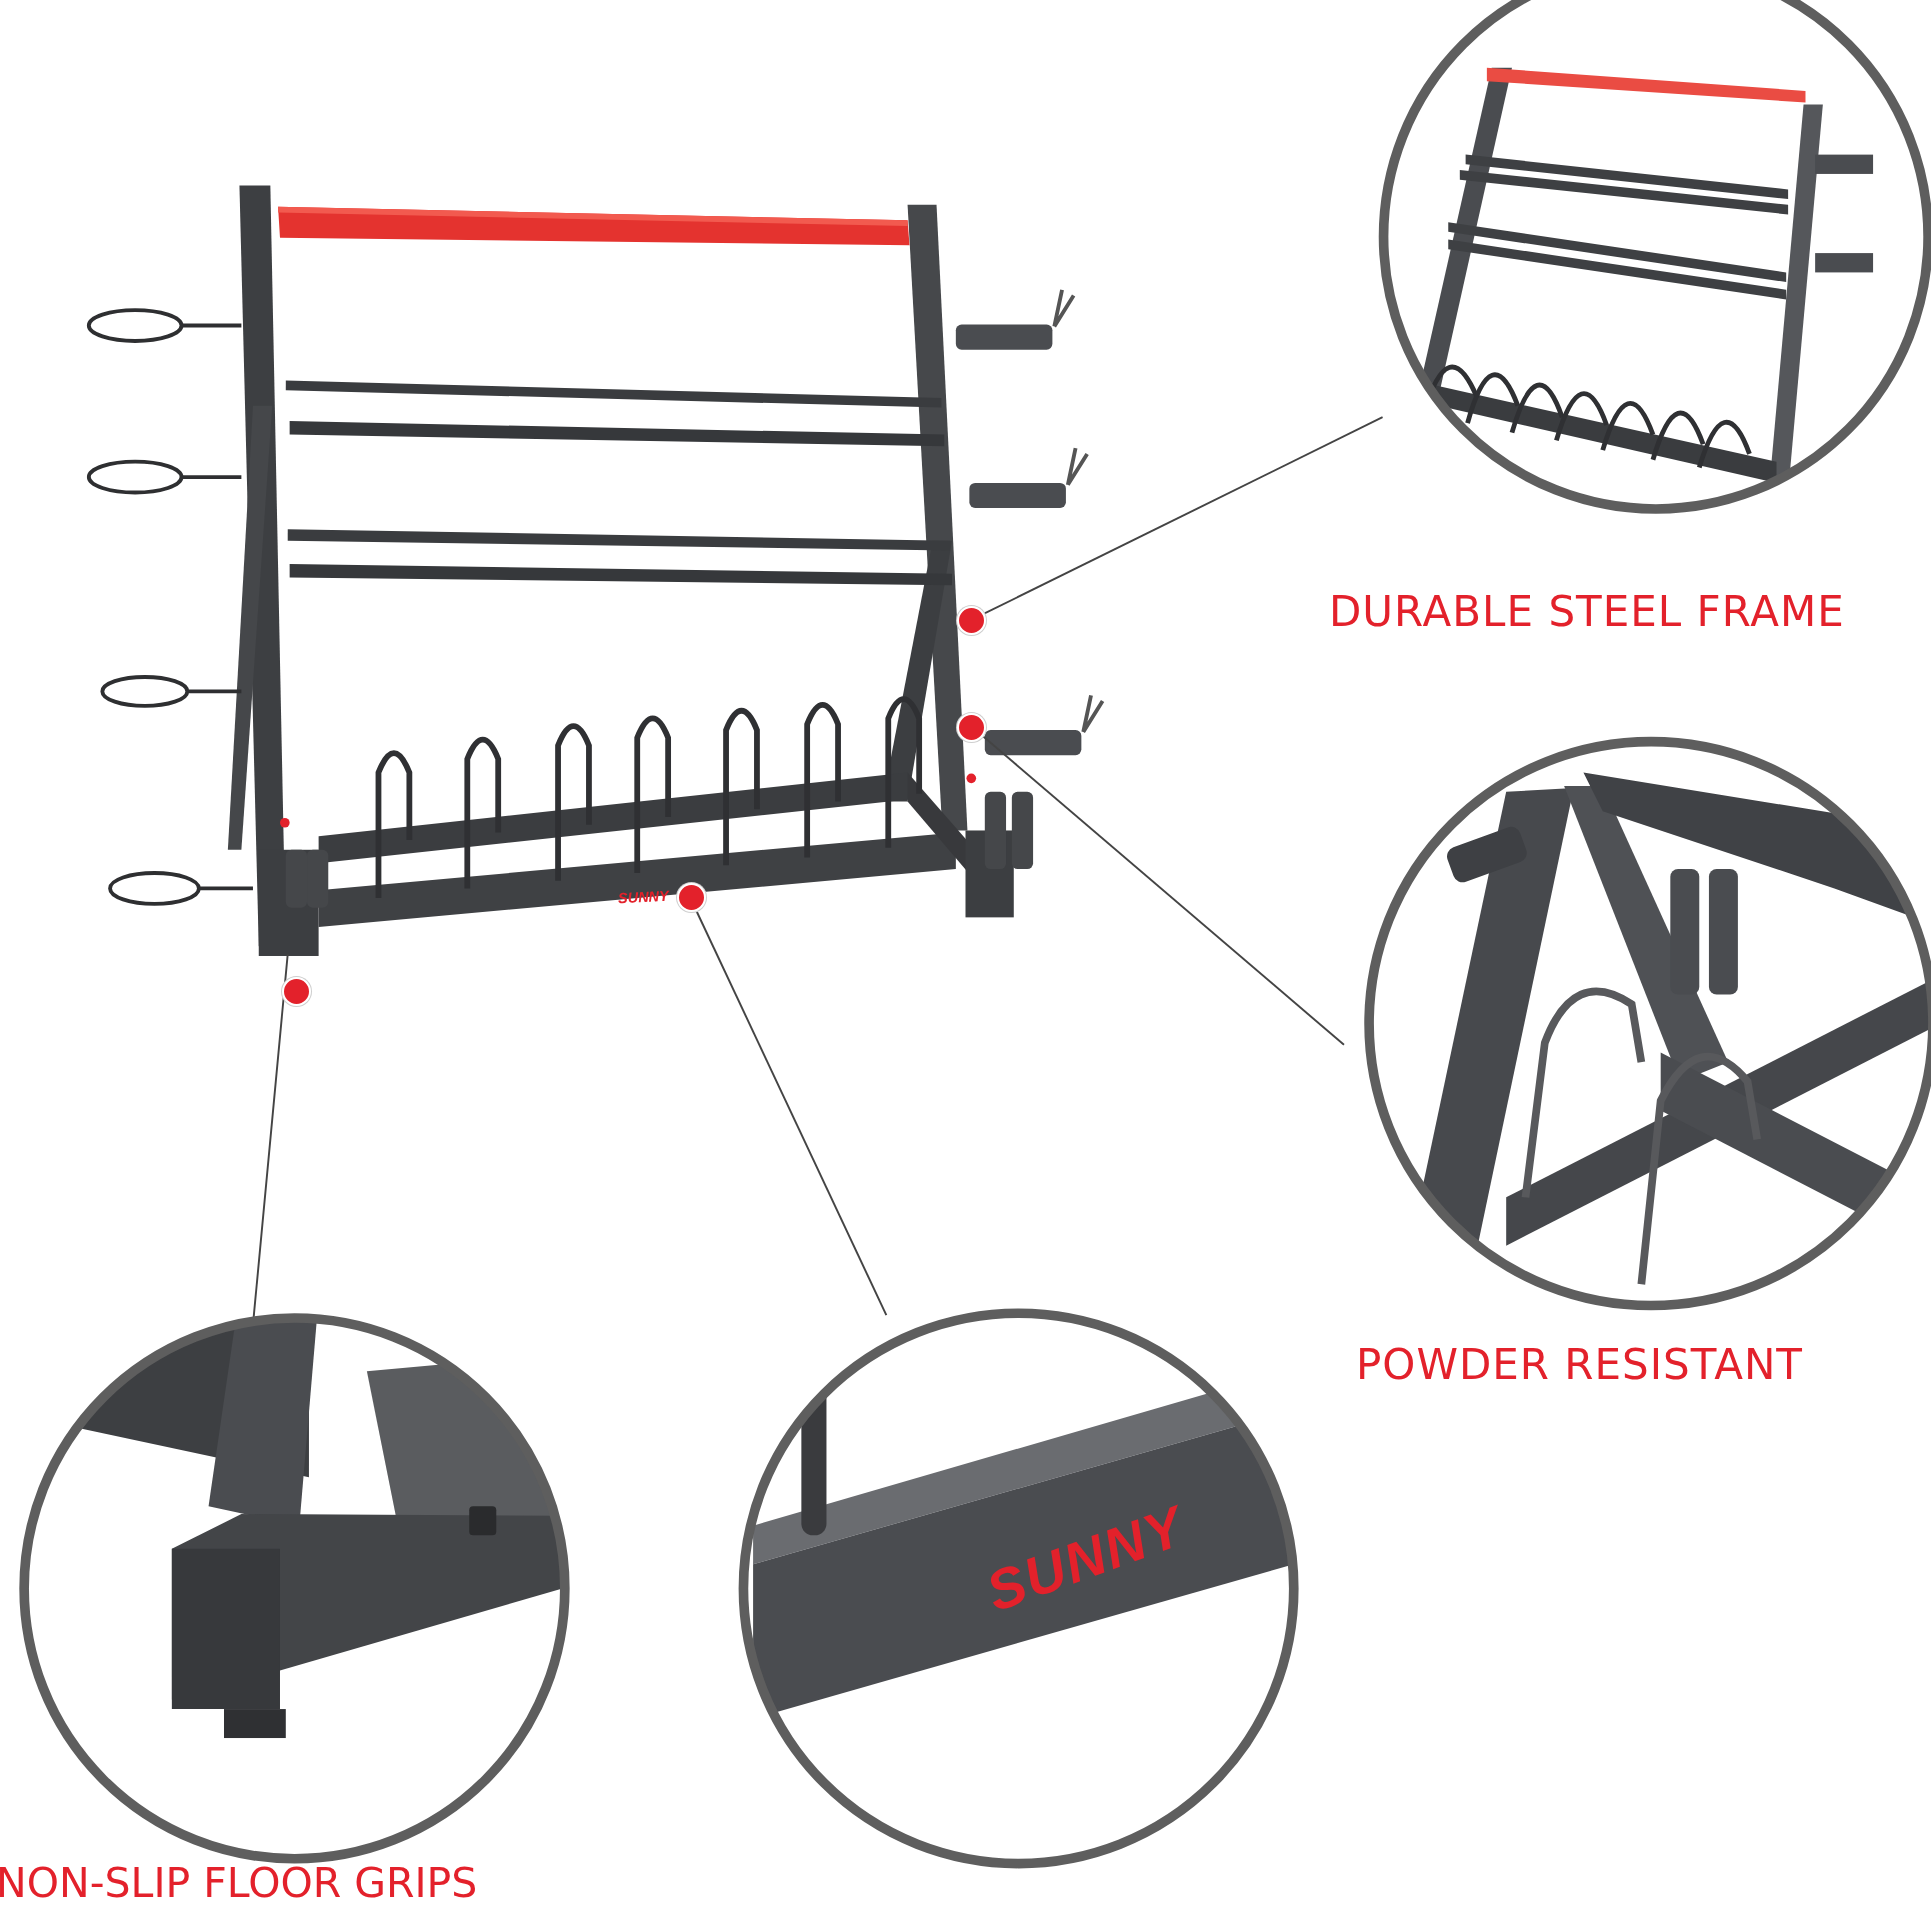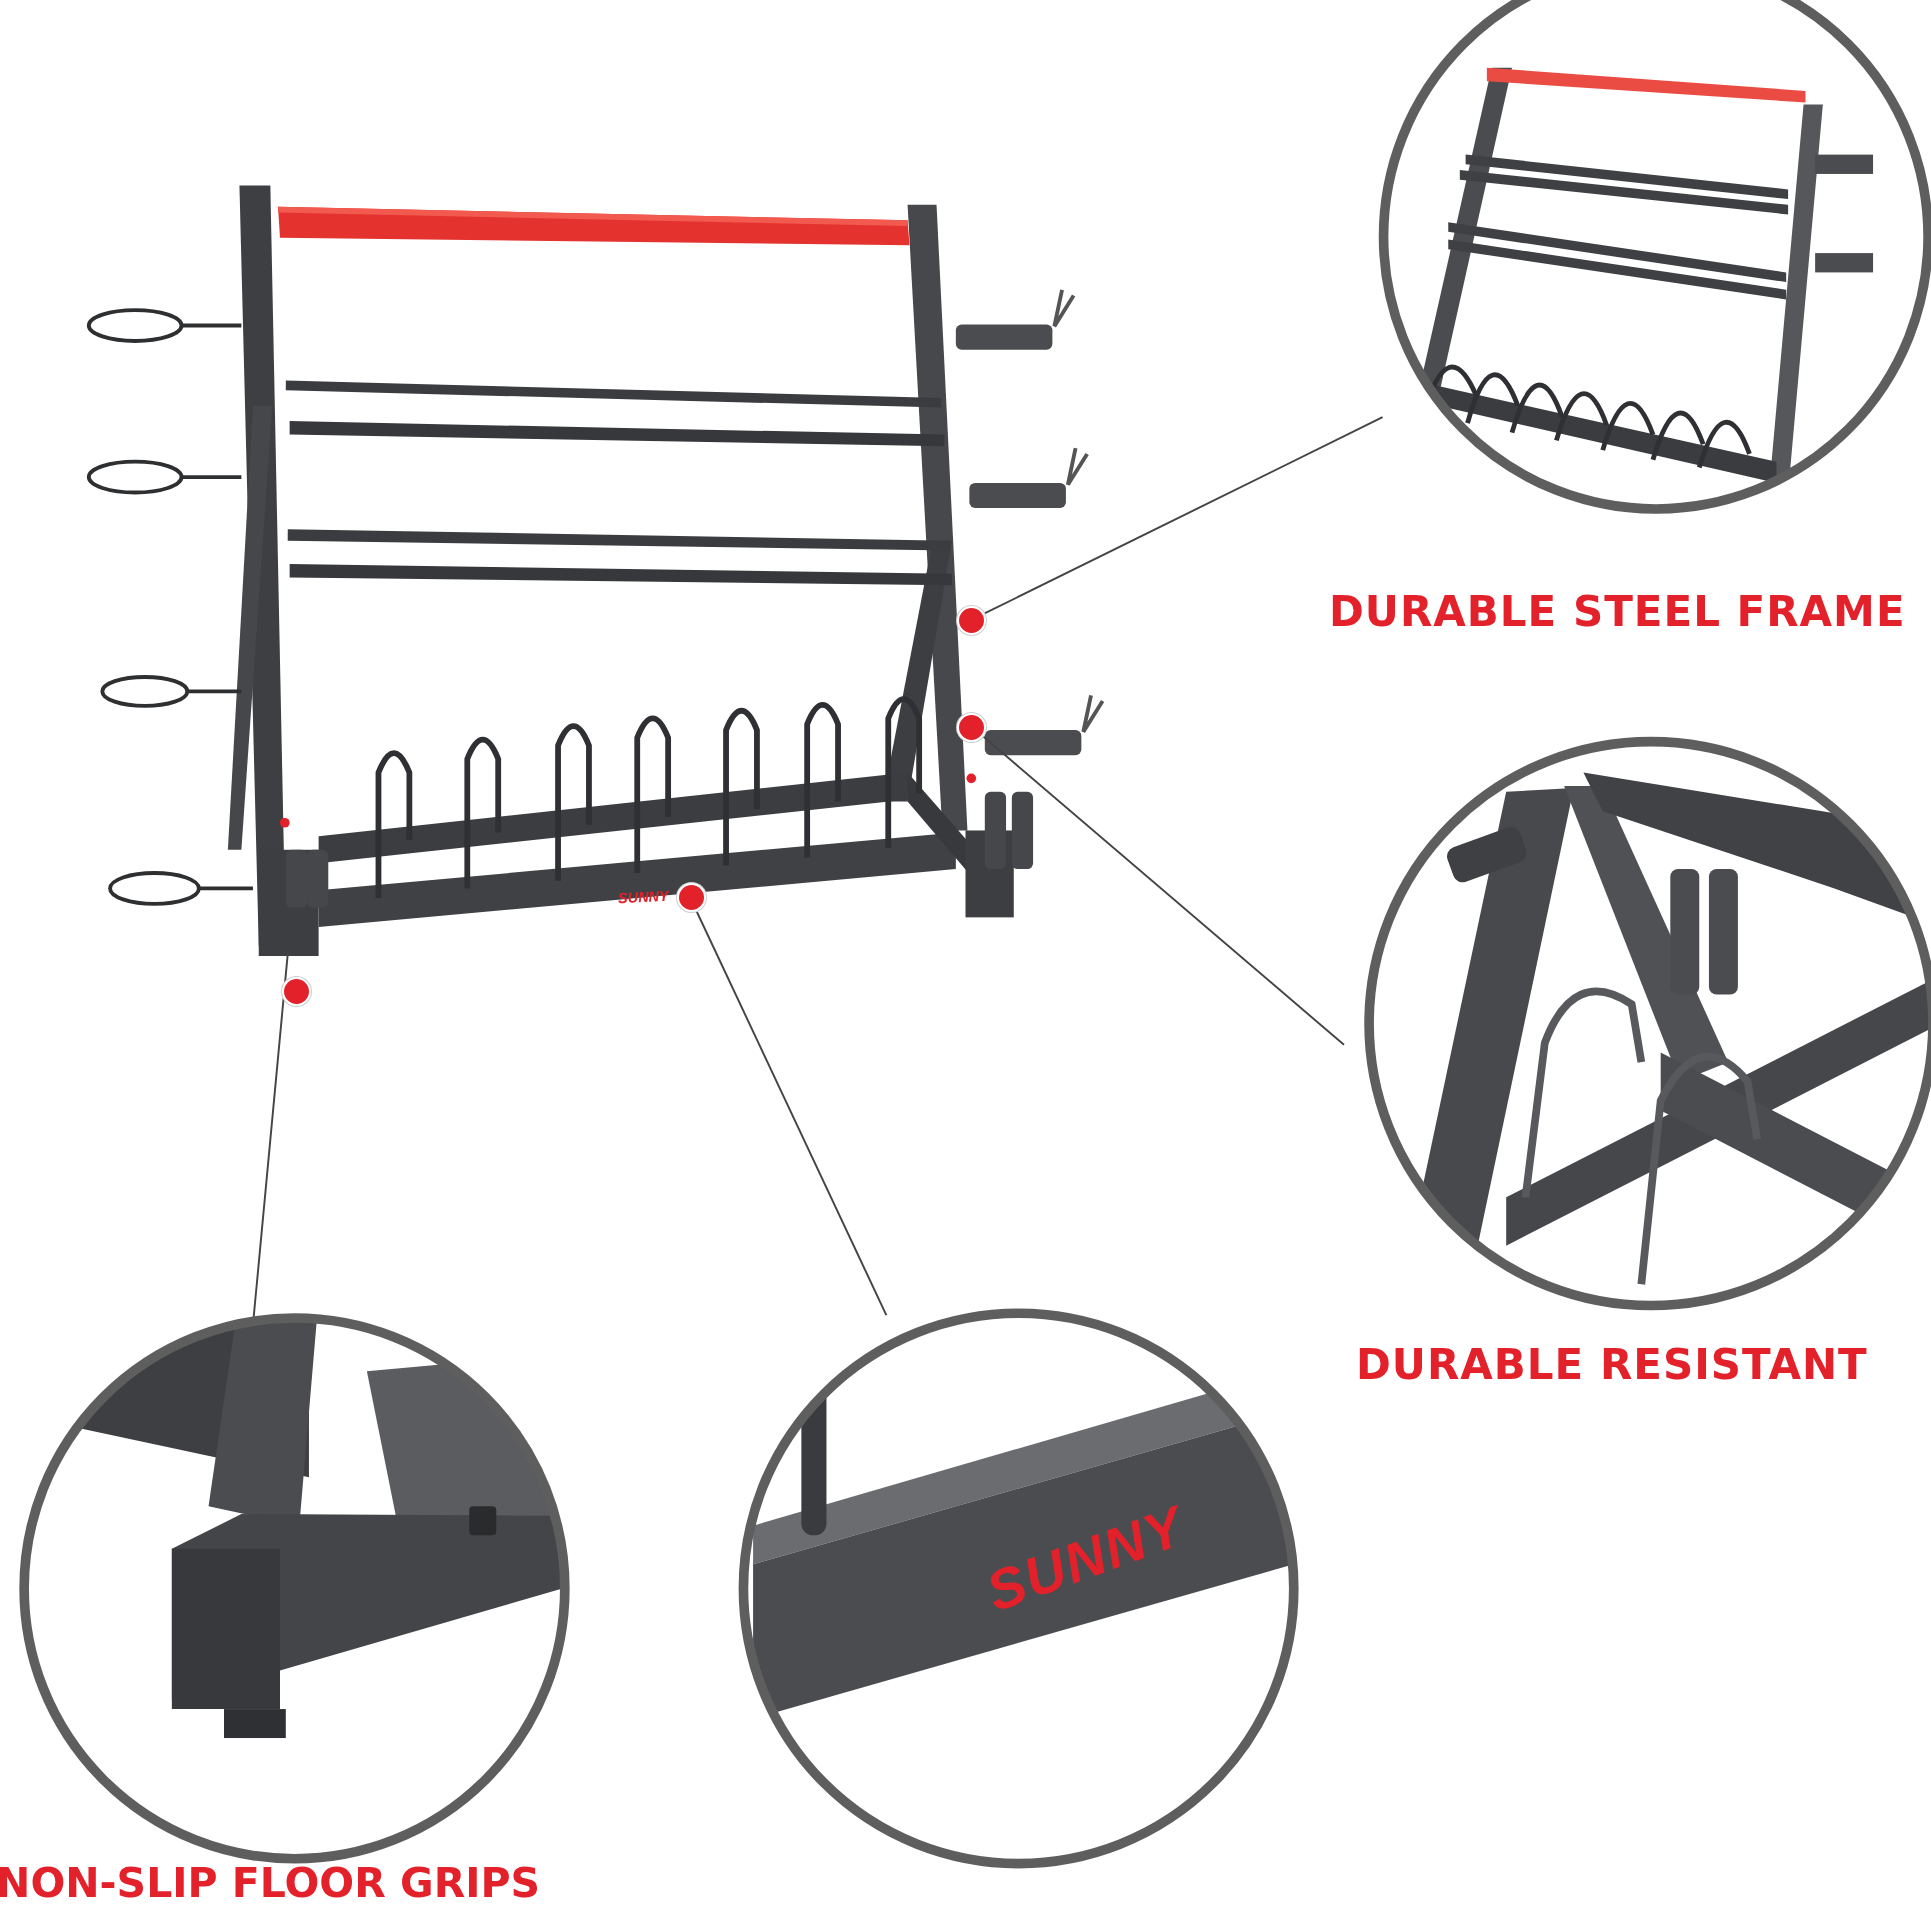--- a/index.html
+++ b/index.html
@@ -1,19 +1,19 @@
 <!DOCTYPE html>
 <html><head>
 <meta charset="utf-8">
 <style>
   html, body { margin: 0; padding: 0; background: #ffffff; }
   body { width: 1931px; height: 1911px; position: relative; overflow: hidden; font-family: "DejaVu Sans", "Liberation Sans", sans-serif; }
   .stage { position: absolute; left: 0; top: 0; width: 1931px; height: 1911px; }
   .label {
-    position: absolute; color: #e3212b; font-weight: bold;
+    position: absolute; color: #e3212b; font-weight: normal;
     font-family: "DejaVu Sans", "Liberation Sans", sans-serif;
     letter-spacing: 1px; white-space: nowrap; line-height: 1;
   }
   .label.durable { left: 1329px; top: 591px; font-size: 42px; }
   .label.scratch { left: 1356px; top: 1344px; font-size: 42px; }
   .label.nonslip { left: -3.9px; top: 1863px; font-size: 41px; letter-spacing: 0; }
   .label.powder { left: 697px; top: 1863px; font-size: 41px; letter-spacing: 0; }
   .brand { position: absolute; color: #e3212b; font-weight: bold; font-family: "Liberation Sans", sans-serif; font-style: italic; }
   .brand.small { left: 618px; top: 889px; font-size: 14.5px; transform: rotate(-3deg); }
   .brand.large { left: 983px; top: 1526px; font-size: 56px; transform: rotate(-20deg); letter-spacing: 1.9px; }
@@ -185,16 +185,16 @@
 
   <div class="dot" style="left:957px;top:606px;"></div>
   <div class="dot" style="left:957px;top:713px;"></div>
   <div class="dot" style="left:677px;top:883px;"></div>
   <div class="dot" style="left:282px;top:977px;"></div>
 
   <div class="brand small">SUNNY</div>
   <div class="brand large">SUNNY</div>
 
   <div class="label durable">DURABLE STEEL FRAME</div>
-  <div class="label scratch">DURABLE RESISTANT</div>
+  <div class="label scratch">POWDER RESISTANT</div>
   <div class="label nonslip">NON-SLIP FLOOR GRIPS</div>
 </div>
 
 
 </body></html>

